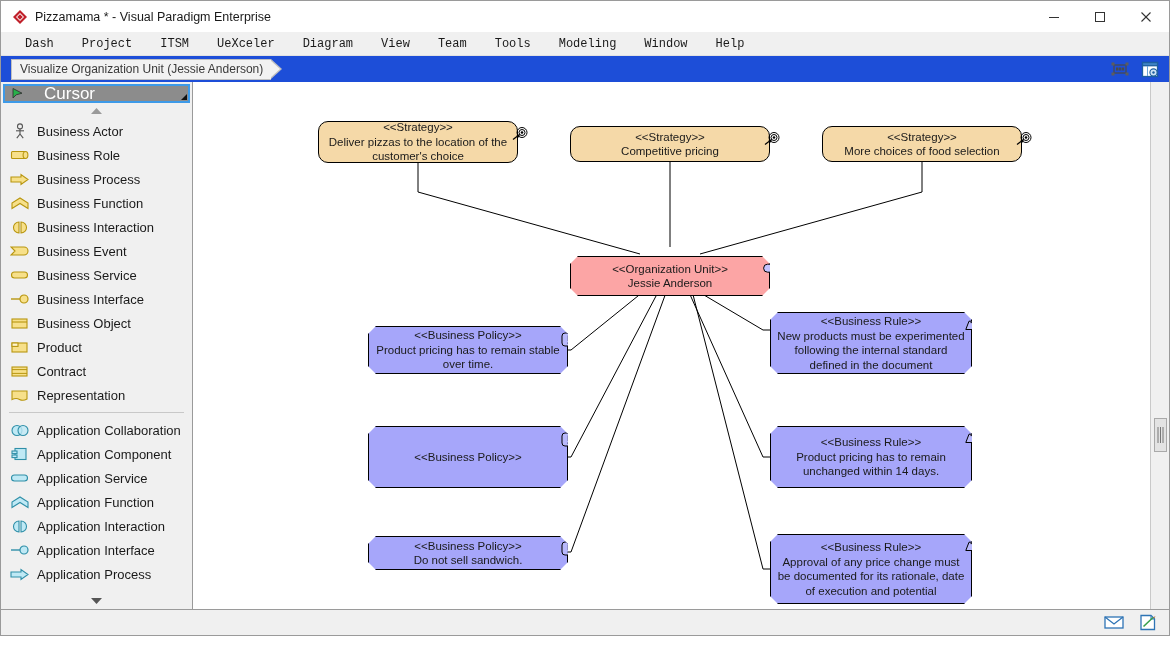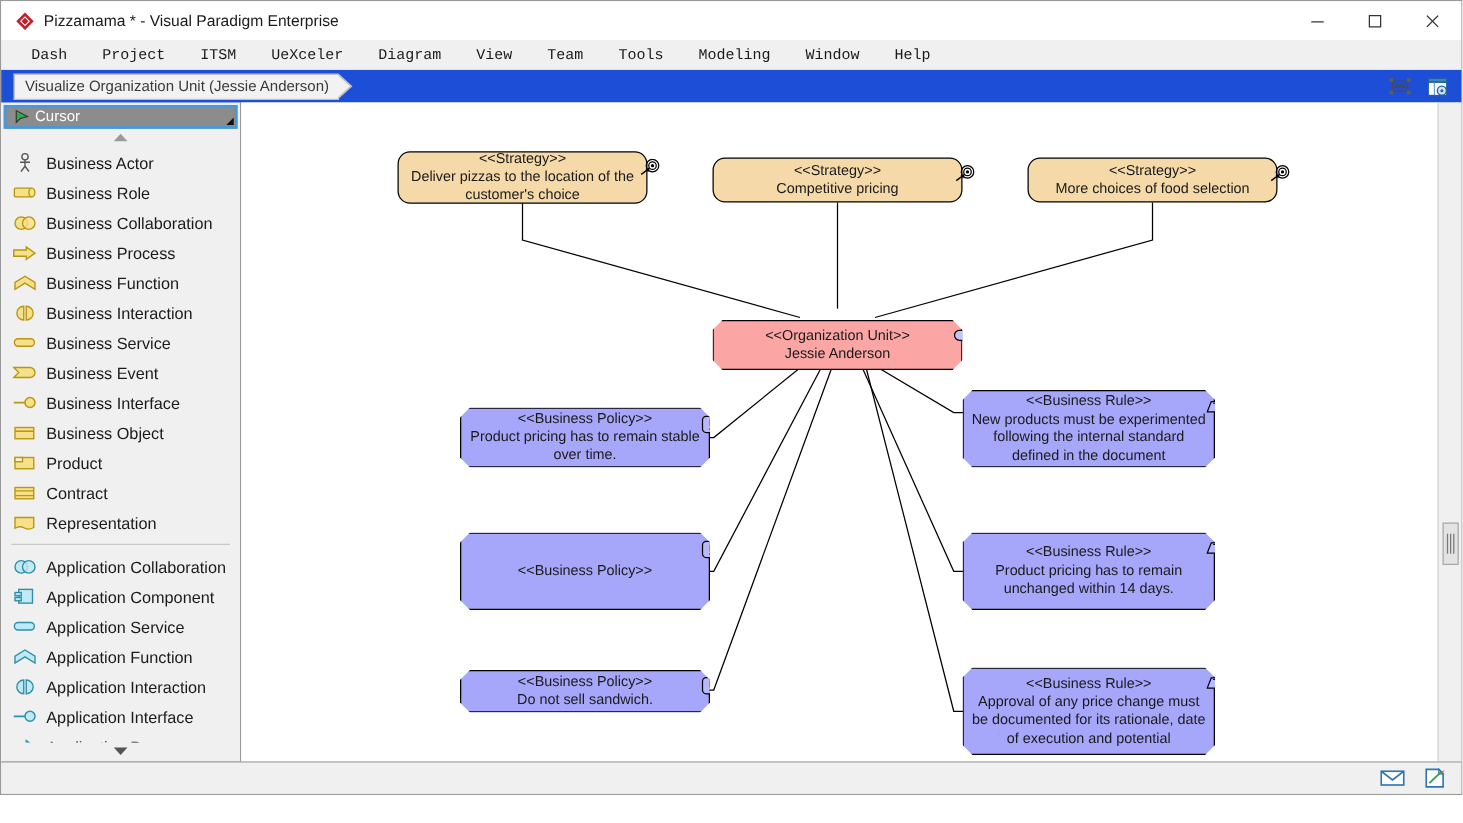--- a/index.html
+++ b/index.html
@@ -44,21 +44,21 @@
   .tool-btn { width:26px; height:24px; display:flex; align-items:center; justify-content:center; }
 
   
   .bodyrow { flex:1 1 auto; display:flex; min-height:0; background:#fff; }
 
   
   .palette { width:192px; flex:0 0 192px; background:#f0f0f0; border-right:1px solid #9a9a9a;
              display:flex; flex-direction:column; overflow:hidden; }
   .pal-cursor { height:19px; margin:2px 2px 0 2px; background:#8c8c8c; border:2px solid #3d9ae8;
                 display:flex; align-items:center; position:relative; }
-  .pal-cursor .lbl { font-size:12px; color:#ffffff; margin-left:4px; }
+  .pal-cursor .lbl { font-size:17px; color:#ffffff; margin-left:20px; }
   .pal-cursor .corner { position:absolute; right:1px; bottom:1px; width:0;height:0;
                 border-left:6px solid transparent; border-bottom:6px solid #111; }
   .scroll-arrow { height:16px; display:flex; align-items:center; justify-content:center; }
   .pal-list { flex:1 1 auto; overflow:hidden; }
   .pal-item { height:24px; display:flex; align-items:center; padding-left:8px; }
   .pal-item .ic { width:22px; height:18px; flex:0 0 22px; display:flex; align-items:center;
                   justify-content:center; margin-right:6px; }
   .pal-item .lbl { font-size:13px; color:#1a1a1a; white-space:nowrap; }
   .pal-sep { height:1px; background:#c8c8c8; margin:5px 8px 5px 8px; }
 
@@ -199,29 +199,20 @@
         <div class="pal-item">
           <span class="ic">
             <svg width="20" height="12" viewBox="0 0 20 12">
               <rect x="1.5" y="2.5" width="14" height="7" rx="1" fill="#f7e08a" stroke="#b8960f" stroke-width="1.1"></rect>
               <ellipse cx="15.5" cy="6" rx="2.4" ry="3.5" fill="#f7e08a" stroke="#b8960f" stroke-width="1.1"></ellipse>
             </svg>
           </span>
           <span class="lbl">Business Role</span>
         </div>
 
-        <div class="pal-item">
-          <span class="ic">
-            <svg width="20" height="13" viewBox="0 0 20 13">
-              <circle cx="7" cy="6.5" r="5" fill="#f7e08a" stroke="#b8960f" stroke-width="1.1"></circle>
-              <circle cx="13" cy="6.5" r="5" fill="#f7e08a" fill-opacity="0.8" stroke="#b8960f" stroke-width="1.1"></circle>
-            </svg>
-          </span>
-          <span class="lbl">Business Collaboration</span>
-        </div>
 
         <div class="pal-item">
           <span class="ic">
             <svg width="20" height="13" viewBox="0 0 20 13">
               <polygon points="1,4 11,4 11,1.5 18,6.5 11,11.5 11,9 1,9" fill="#f7e08a" stroke="#b8960f" stroke-width="1.1"></polygon>
             </svg>
           </span>
           <span class="lbl">Business Process</span>
         </div>
 
@@ -240,33 +231,33 @@
               <path d="M9,1 A5.5,5.5 0 0,0 9,12 Z" fill="#f7e08a" stroke="#b8960f" stroke-width="1.1"></path>
               <path d="M11,1 A5.5,5.5 0 0,1 11,12 Z" fill="#f7e08a" stroke="#b8960f" stroke-width="1.1"></path>
             </svg>
           </span>
           <span class="lbl">Business Interaction</span>
         </div>
 
         <div class="pal-item">
           <span class="ic">
             <svg width="20" height="12" viewBox="0 0 20 12">
+              <path d="M1,2 L14,2 A4,4 0 0,1 14,10 L1,10 L5,6 Z" fill="#f7e08a" stroke="#b8960f" stroke-width="1.1"></path>
+            </svg>
+          </span>
+          <span class="lbl">Business Event</span>
+        </div>
+
+        <div class="pal-item">
+          <span class="ic">
+            <svg width="20" height="12" viewBox="0 0 20 12">
               <rect x="1.5" y="3" width="16" height="6" rx="3" fill="#f7e08a" stroke="#b8960f" stroke-width="1.1"></rect>
             </svg>
           </span>
           <span class="lbl">Business Service</span>
-        </div>
-
-        <div class="pal-item">
-          <span class="ic">
-            <svg width="20" height="12" viewBox="0 0 20 12">
-              <path d="M1,2 L14,2 A4,4 0 0,1 14,10 L1,10 L5,6 Z" fill="#f7e08a" stroke="#b8960f" stroke-width="1.1"></path>
-            </svg>
-          </span>
-          <span class="lbl">Business Event</span>
         </div>
 
         <div class="pal-item">
           <span class="ic">
             <svg width="20" height="12" viewBox="0 0 20 12">
               <line x1="1" y1="6" x2="10" y2="6" stroke="#b8960f" stroke-width="1.4"></line>
               <circle cx="14" cy="6" r="4" fill="#f7e08a" stroke="#b8960f" stroke-width="1.2"></circle>
             </svg>
           </span>
           <span class="lbl">Business Interface</span>

